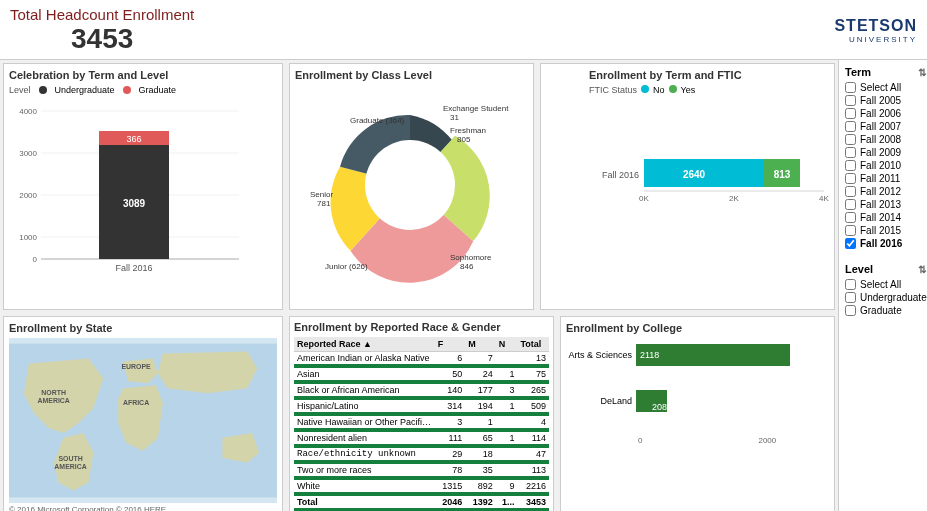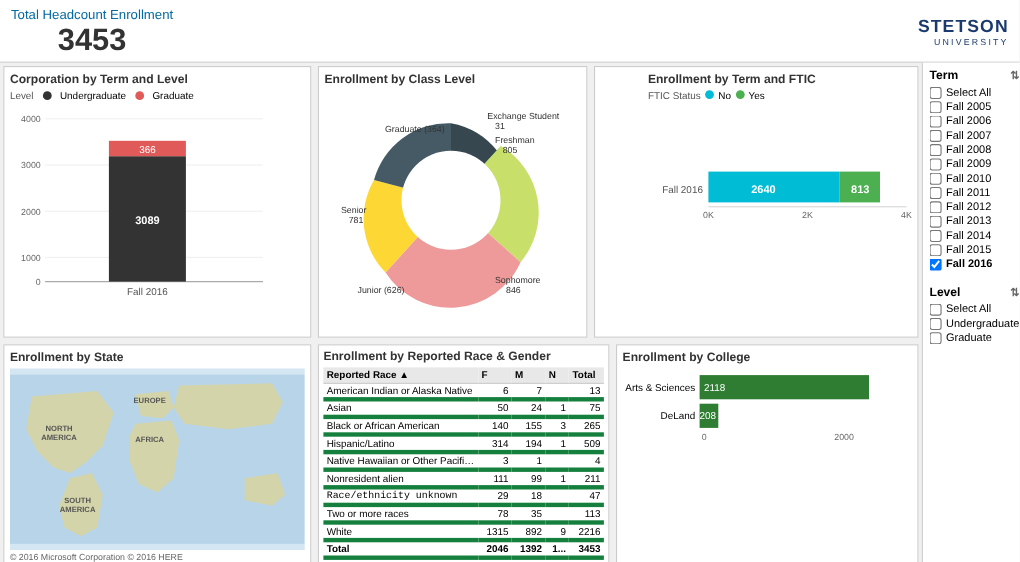--- a/index.html
+++ b/index.html
@@ -1,21 +1,21 @@
 <!DOCTYPE html>
 <html><head>
   <meta charset="utf-8">
   <style>
     * { box-sizing: border-box; margin: 0; padding: 0; }
     body { font-family: Arial, sans-serif; font-size: 11px; background: #f0f0f0; width: 927px; height: 511px; overflow: hidden; }
 
     .top-bar { display: flex; align-items: center; justify-content: space-between; padding: 6px 10px 4px 10px; background: #fff; border-bottom: 1px solid #ccc; }
     .top-title { font-size: 14px; font-weight: bold; color: #333; }
     .top-center { text-align: center; }
-    .top-center .label { font-size: 12px; color: #0369a1; }
+    .top-center .label { font-size: 15px; color: #7f1d1d; }
     .top-center .value { font-size: 28px; font-weight: bold; color: #333; }
     .stetson-logo { display: flex; flex-direction: column; align-items: flex-end; }
     .stetson-name { font-size: 16px; font-weight: bold; color: #1a3a6e; letter-spacing: 1px; }
     .stetson-sub { font-size: 8px; color: #1a3a6e; letter-spacing: 2px; }
 
     .main-content { display: flex; flex-direction: row; height: calc(511px - 48px); }
     .charts-area { flex: 1; display: flex; flex-direction: column; }
     .top-charts { display: flex; flex-direction: row; height: 260px; }
     .bottom-charts { display: flex; flex-direction: row; flex: 1; }
 
@@ -44,21 +44,21 @@
     
     table { width: 100%; border-collapse: collapse; font-size: 9px; }
     th { background: #e8e8e8; padding: 2px 3px; text-align: left; border-bottom: 1px solid #ccc; font-size: 9px; }
     td { padding: 1px 3px; border-bottom: 4px solid #15803d; }
     td.num { text-align: right; }
     .total-row td { font-weight: bold; border-top: 1px solid #aaa; }
 
     
     .map-area { background: #d4e6f1; width: 100%; height: 165px; position: relative; overflow: hidden; display: flex; align-items: center; justify-content: center; }
     .map-footer { font-size: 8px; color: #666; margin-top: 2px; }
-    .college-bar-row { display: flex; align-items: center; margin-bottom: 4px; }
+    .college-bar-row { display: flex; align-items: center; margin-bottom: 24px; }
     .college-label { width: 70px; text-align: right; font-size: 9px; padding-right: 4px; }
     .college-bar { height: 22px; background: #2e7d32; display: flex; align-items: center; padding-left: 4px; color: #fff; font-size: 9px; min-width: 2px; }
 
     .sort-arrow { font-size: 9px; }
 
     .ftic-legend { display: flex; gap: 4px; font-size: 9px; margin-bottom: 4px; }
     .ftic-dot { width: 8px; height: 8px; border-radius: 50%; display: inline-block; }
   </style>
 </head>
 <body>
@@ -73,21 +73,21 @@
     <div class="stetson-sub">UNIVERSITY</div>
   </div>
 </div>
 
 <div class="main-content">
   <div class="charts-area">
 
     <div class="top-charts">
 
       <div class="chart-panel panel-term-level">
-        <div class="chart-panel-title">Corporation by Term and Level</div>
+        <div class="chart-panel-title">Celebration by Term and Level</div>
         <div class="legend">
           <span style="font-size:9px;color:#555;">Level</span>
           <span class="legend-dot" style="background:#333;"></span>
           <span style="font-size:9px;">Undergraduate</span>
           <span class="legend-dot" style="background:#e05a5a;"></span>
           <span style="font-size:9px;">Graduate</span>
         </div>
         
         <svg viewBox="0 0 240 175" width="240" height="175">
 
@@ -230,44 +230,44 @@
               <tr>
                 <td style="max-width:120px;overflow:hidden;text-overflow:ellipsis;white-space:nowrap;">Asian</td>
                 <td class="num">50</td>
                 <td class="num">24</td>
                 <td class="num">1</td>
                 <td class="num">75</td>
               </tr>
               <tr>
                 <td style="max-width:120px;overflow:hidden;text-overflow:ellipsis;white-space:nowrap;">Black or African American</td>
                 <td class="num">140</td>
-                <td class="num">155</td>
+                <td class="num">177</td>
                 <td class="num">3</td>
                 <td class="num">265</td>
               </tr>
               <tr>
                 <td style="max-width:120px;overflow:hidden;text-overflow:ellipsis;white-space:nowrap;">Hispanic/Latino</td>
                 <td class="num">314</td>
                 <td class="num">194</td>
                 <td class="num">1</td>
                 <td class="num">509</td>
               </tr>
               <tr>
                 <td style="max-width:120px;overflow:hidden;text-overflow:ellipsis;white-space:nowrap;">Native Hawaiian or Other Pacific Island...</td>
                 <td class="num">3</td>
                 <td class="num">1</td>
                 <td class="num"></td>
                 <td class="num">4</td>
               </tr>
               <tr>
                 <td style="max-width:120px;overflow:hidden;text-overflow:ellipsis;white-space:nowrap;">Nonresident alien</td>
                 <td class="num">111</td>
-                <td class="num">99</td>
+                <td class="num">65</td>
                 <td class="num">1</td>
-                <td class="num">211</td>
+                <td class="num">114</td>
               </tr>
               <tr>
                 <td style="max-width:120px;overflow:hidden;text-overflow:ellipsis;white-space:nowrap;font-family:Liberation Mono, monospace;">Race/ethnicity unknown</td>
                 <td class="num">29</td>
                 <td class="num">18</td>
                 <td class="num"></td>
                 <td class="num">47</td>
               </tr>
               <tr>
                 <td style="max-width:120px;overflow:hidden;text-overflow:ellipsis;white-space:nowrap;">Two or more races</td>
@@ -298,21 +298,21 @@
         <div class="chart-panel-title">Enrollment by College</div>
         <div id="college-bars-container" style="margin-top:10px;">
         <div class="college-bar-row">
               <div class="college-label" style="font-size:9px;text-align:right;width:70px;padding-right:4px;">Arts &amp; Sciences</div>
               <div class="college-bar" style="width:154px;height:22px;background:#2e7d32;display:flex;align-items:center;padding-left:4px;">
                 <span style="color:#fff;font-size:9px;">2118</span>
               </div>
             </div>
             <div class="college-bar-row">
               <div class="college-label" style="font-size:9px;text-align:right;width:70px;padding-right:4px;">DeLand</div>
-              <div class="college-bar" style="width:17px;height:22px;background:#2e7d32;display:flex;align-items:center;padding-left:0;">
+              <div class="college-bar" style="width:31px;height:22px;background:#2e7d32;display:flex;align-items:flex-end;padding-left:16px;">
                 <span style="color:#fff;font-size:9px;">208</span>
               </div>
             </div>
           </div>
         <div style="display:flex; font-size:8px; color:#666; padding-left:72px; margin-top:2px;">
           <span>0</span>
           <span style="margin-left:116px;">2000</span>
         </div>
       </div>
 

